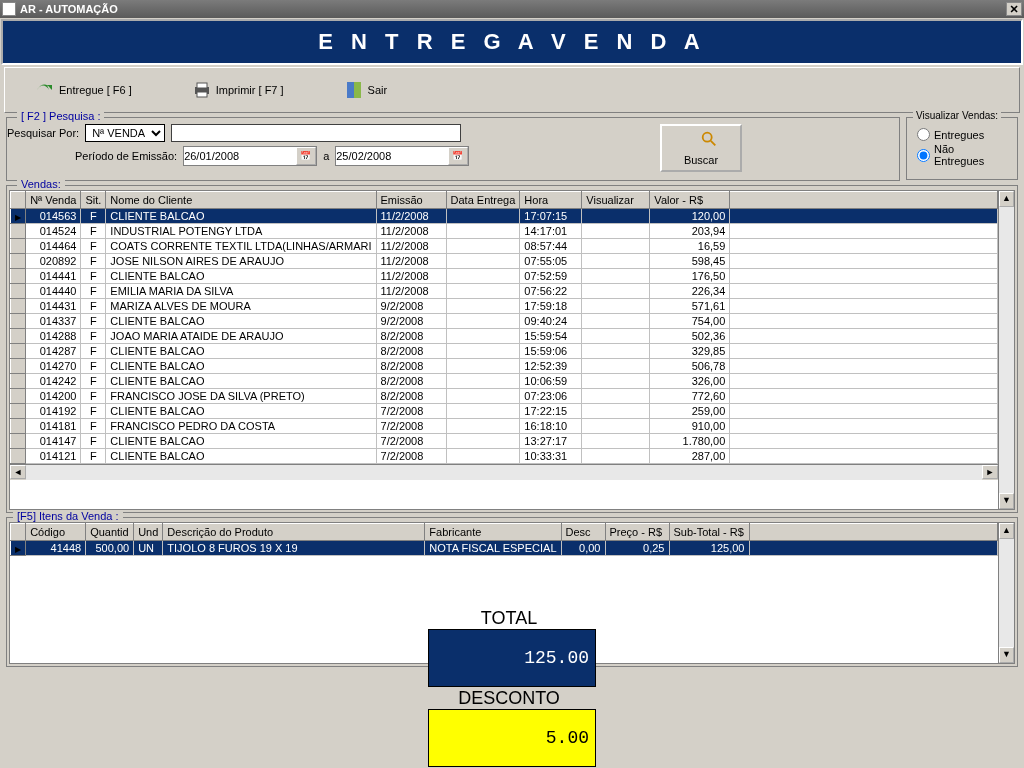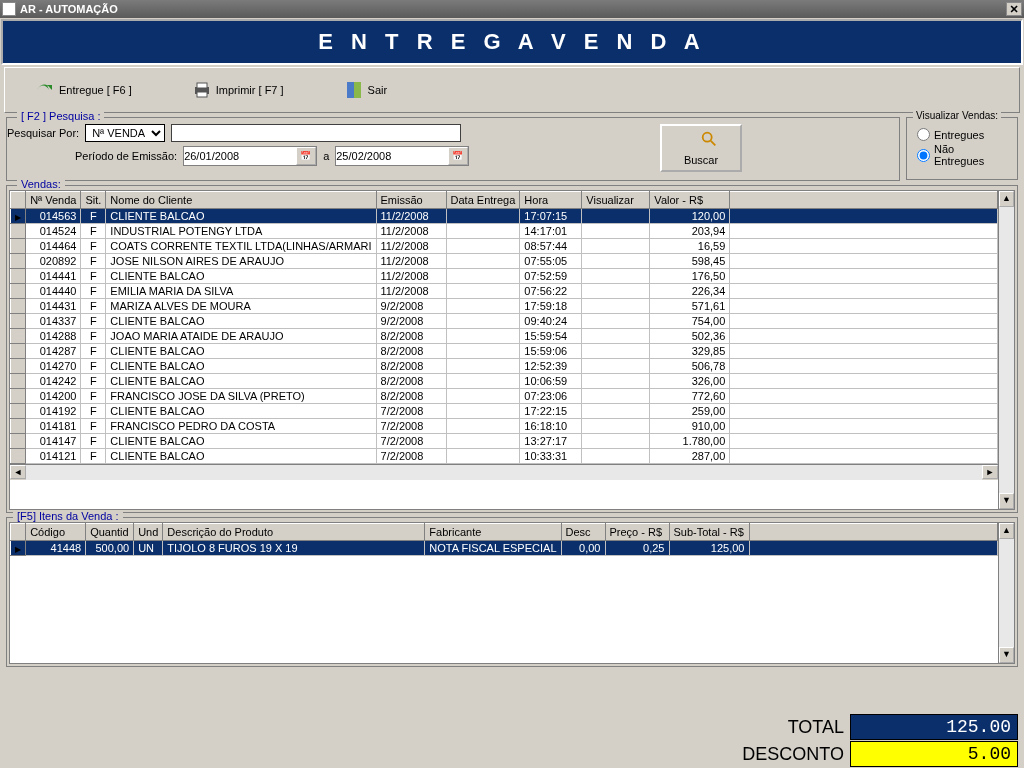--- a/index.html
+++ b/index.html
@@ -40,23 +40,23 @@
 .rowhdr{width:12px;background:#d4d0c8;border:1px solid #808080;border-top-color:#fff;border-left-color:#fff;}
 .rowhdr.sel::before{content:"▶";font-size:8px;color:#000;}
 .num{text-align:right;}
 .hsb{height:16px;background:#d4d0c8;border-top:1px solid #808080;display:flex;}
 .hsb .sb-btn{width:16px;height:14px;}
 .hsb .tr{flex:1;background:#e8e8e8;}
 .itens-group{margin:4px 6px;border:1px solid #808080;padding:4px 2px 2px 2px;position:relative;}
 .itens-group .legend{position:absolute;top:-8px;left:6px;background:#d4d0c8;padding:0 4px;color:#0000a0;}
 .grid2{border:1px solid #808080;background:#fff;height:142px;overflow:hidden;display:flex;}
 .totals{position:absolute;bottom:0;right:6px;left:6px;}
-.total-row{display:flex;justify-content:flex-end;align-items:center;margin:1px 0;gap:0;}
+.total-row{display:flex;justify-content:flex-end;align-items:center;margin:1px 0;gap:0;flex-direction:column;}
 .total-lbl{font-size:18px;font-weight:normal;padding-right:6px;}
-.total-val{width:168px;text-align:right;font-size:18px;font-family:'Courier New',monospace;padding:2px 6px;border:1px solid #000;}
+.total-val{width:168px;text-align:right;font-size:18px;font-family:'Courier New',monospace;padding:18px 6px;border:1px solid #000;}
 .tv-total{background:#0a2f6b;color:#fff;}
 .tv-desc{background:#ffff00;color:#000;}
 </style>
 </head>
 <body>
 
 <div class="titlebar">
   <span class="icon"></span>
   <span>AR - AUTOMAÇÃO</span>
   <span class="close">✕</span>

